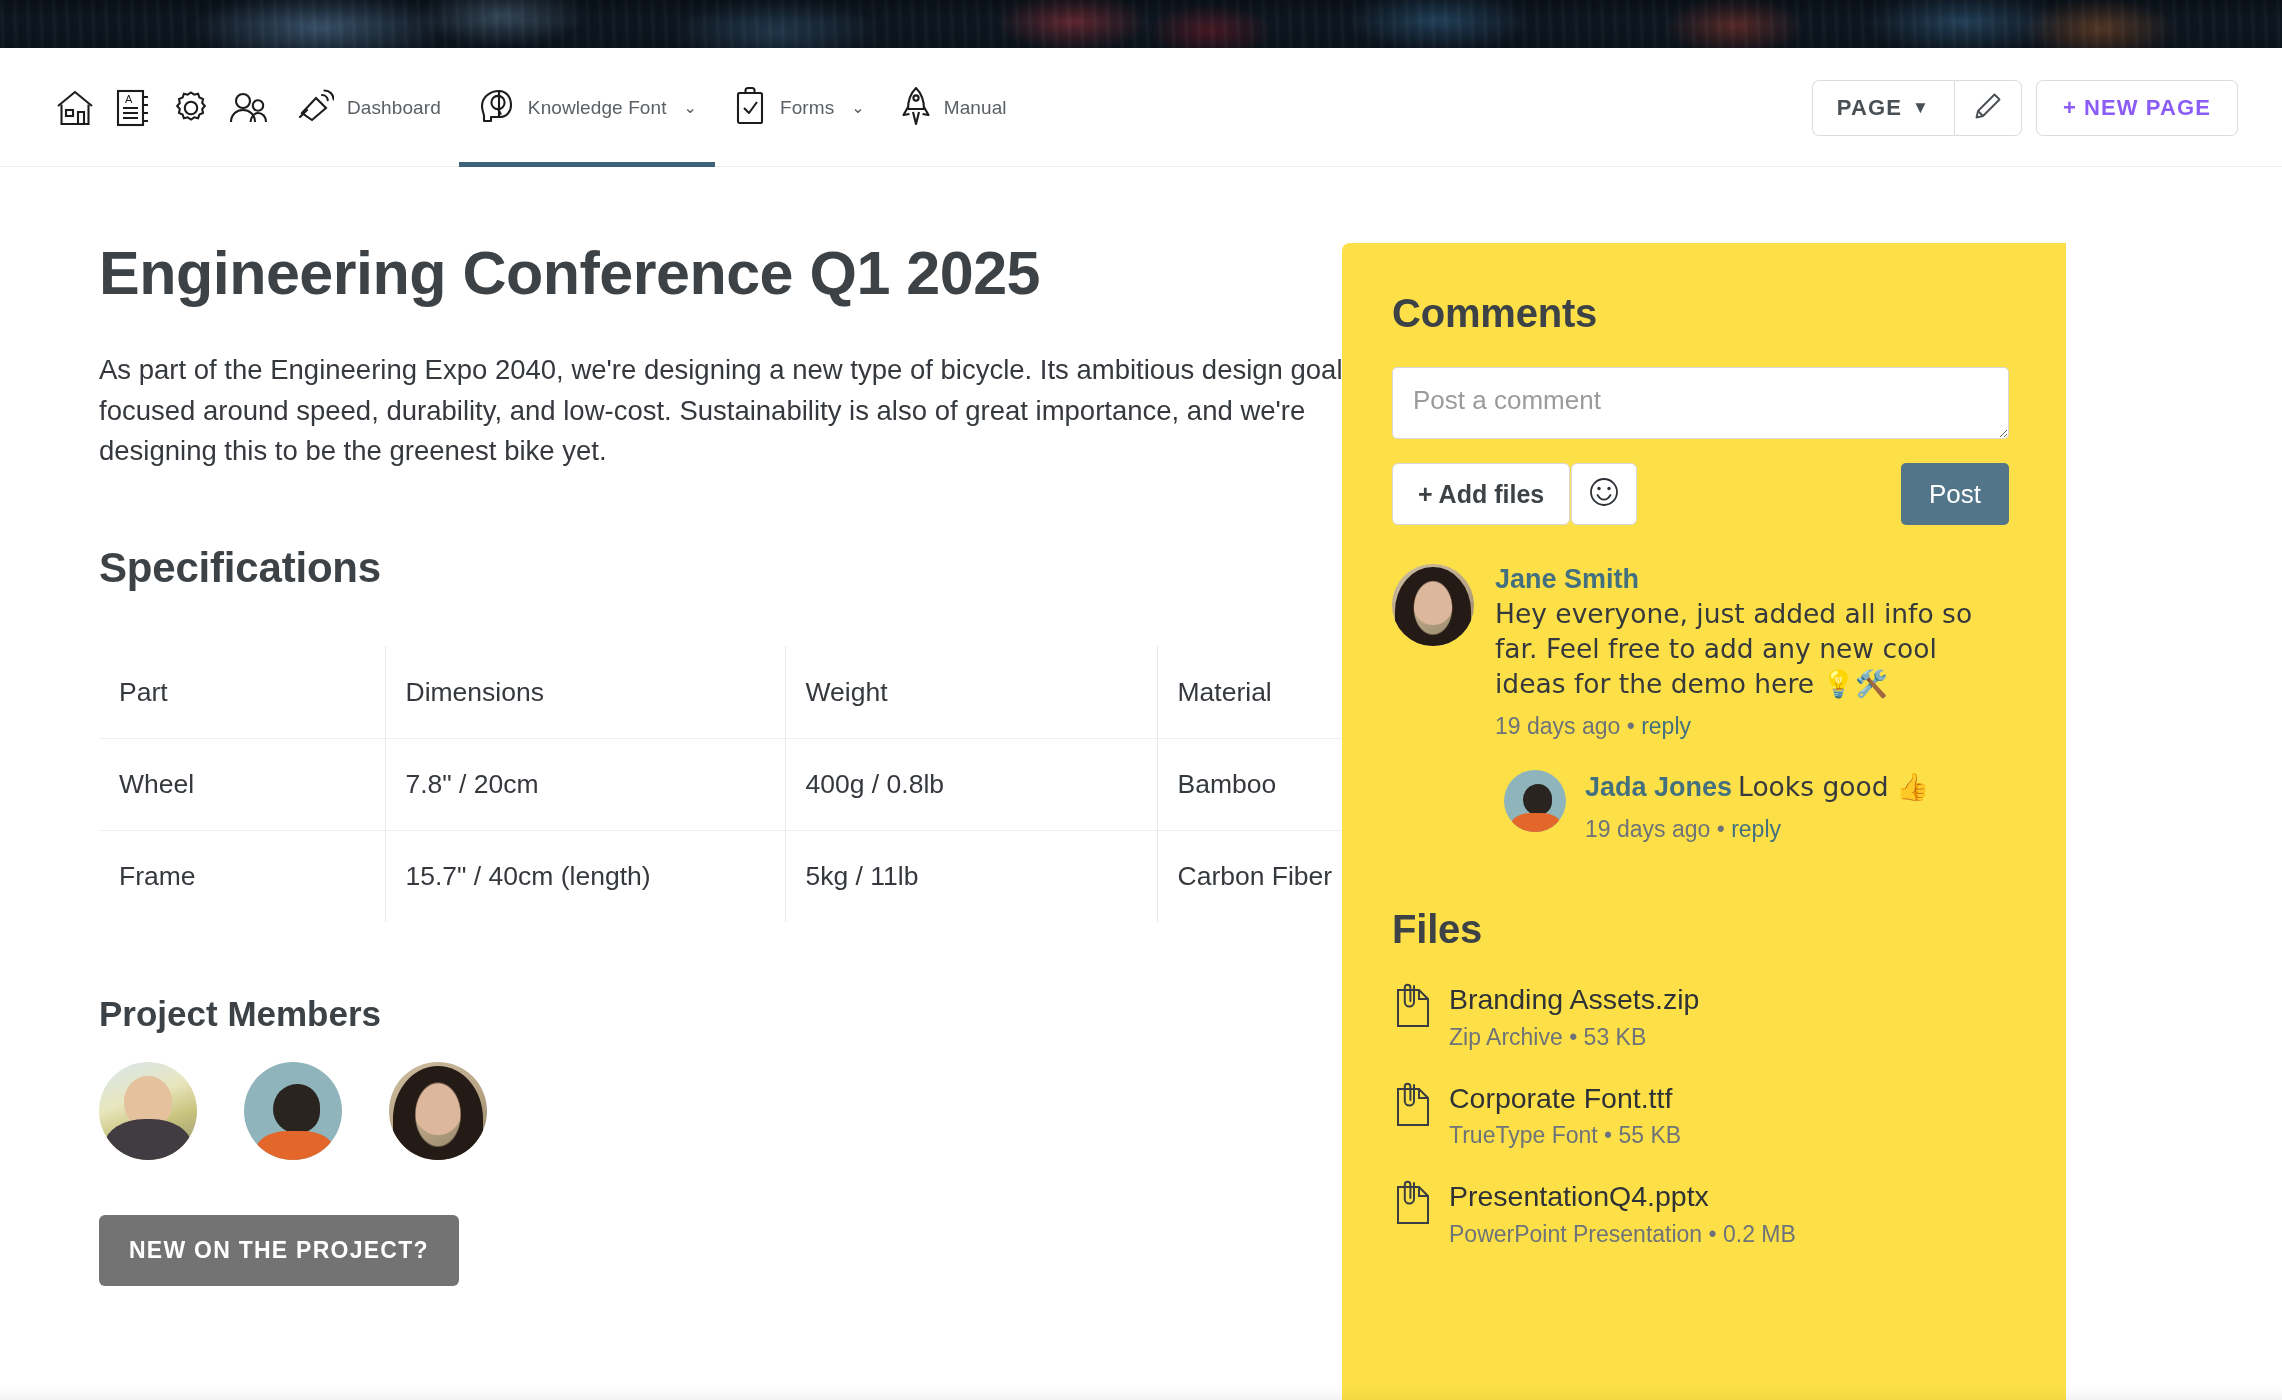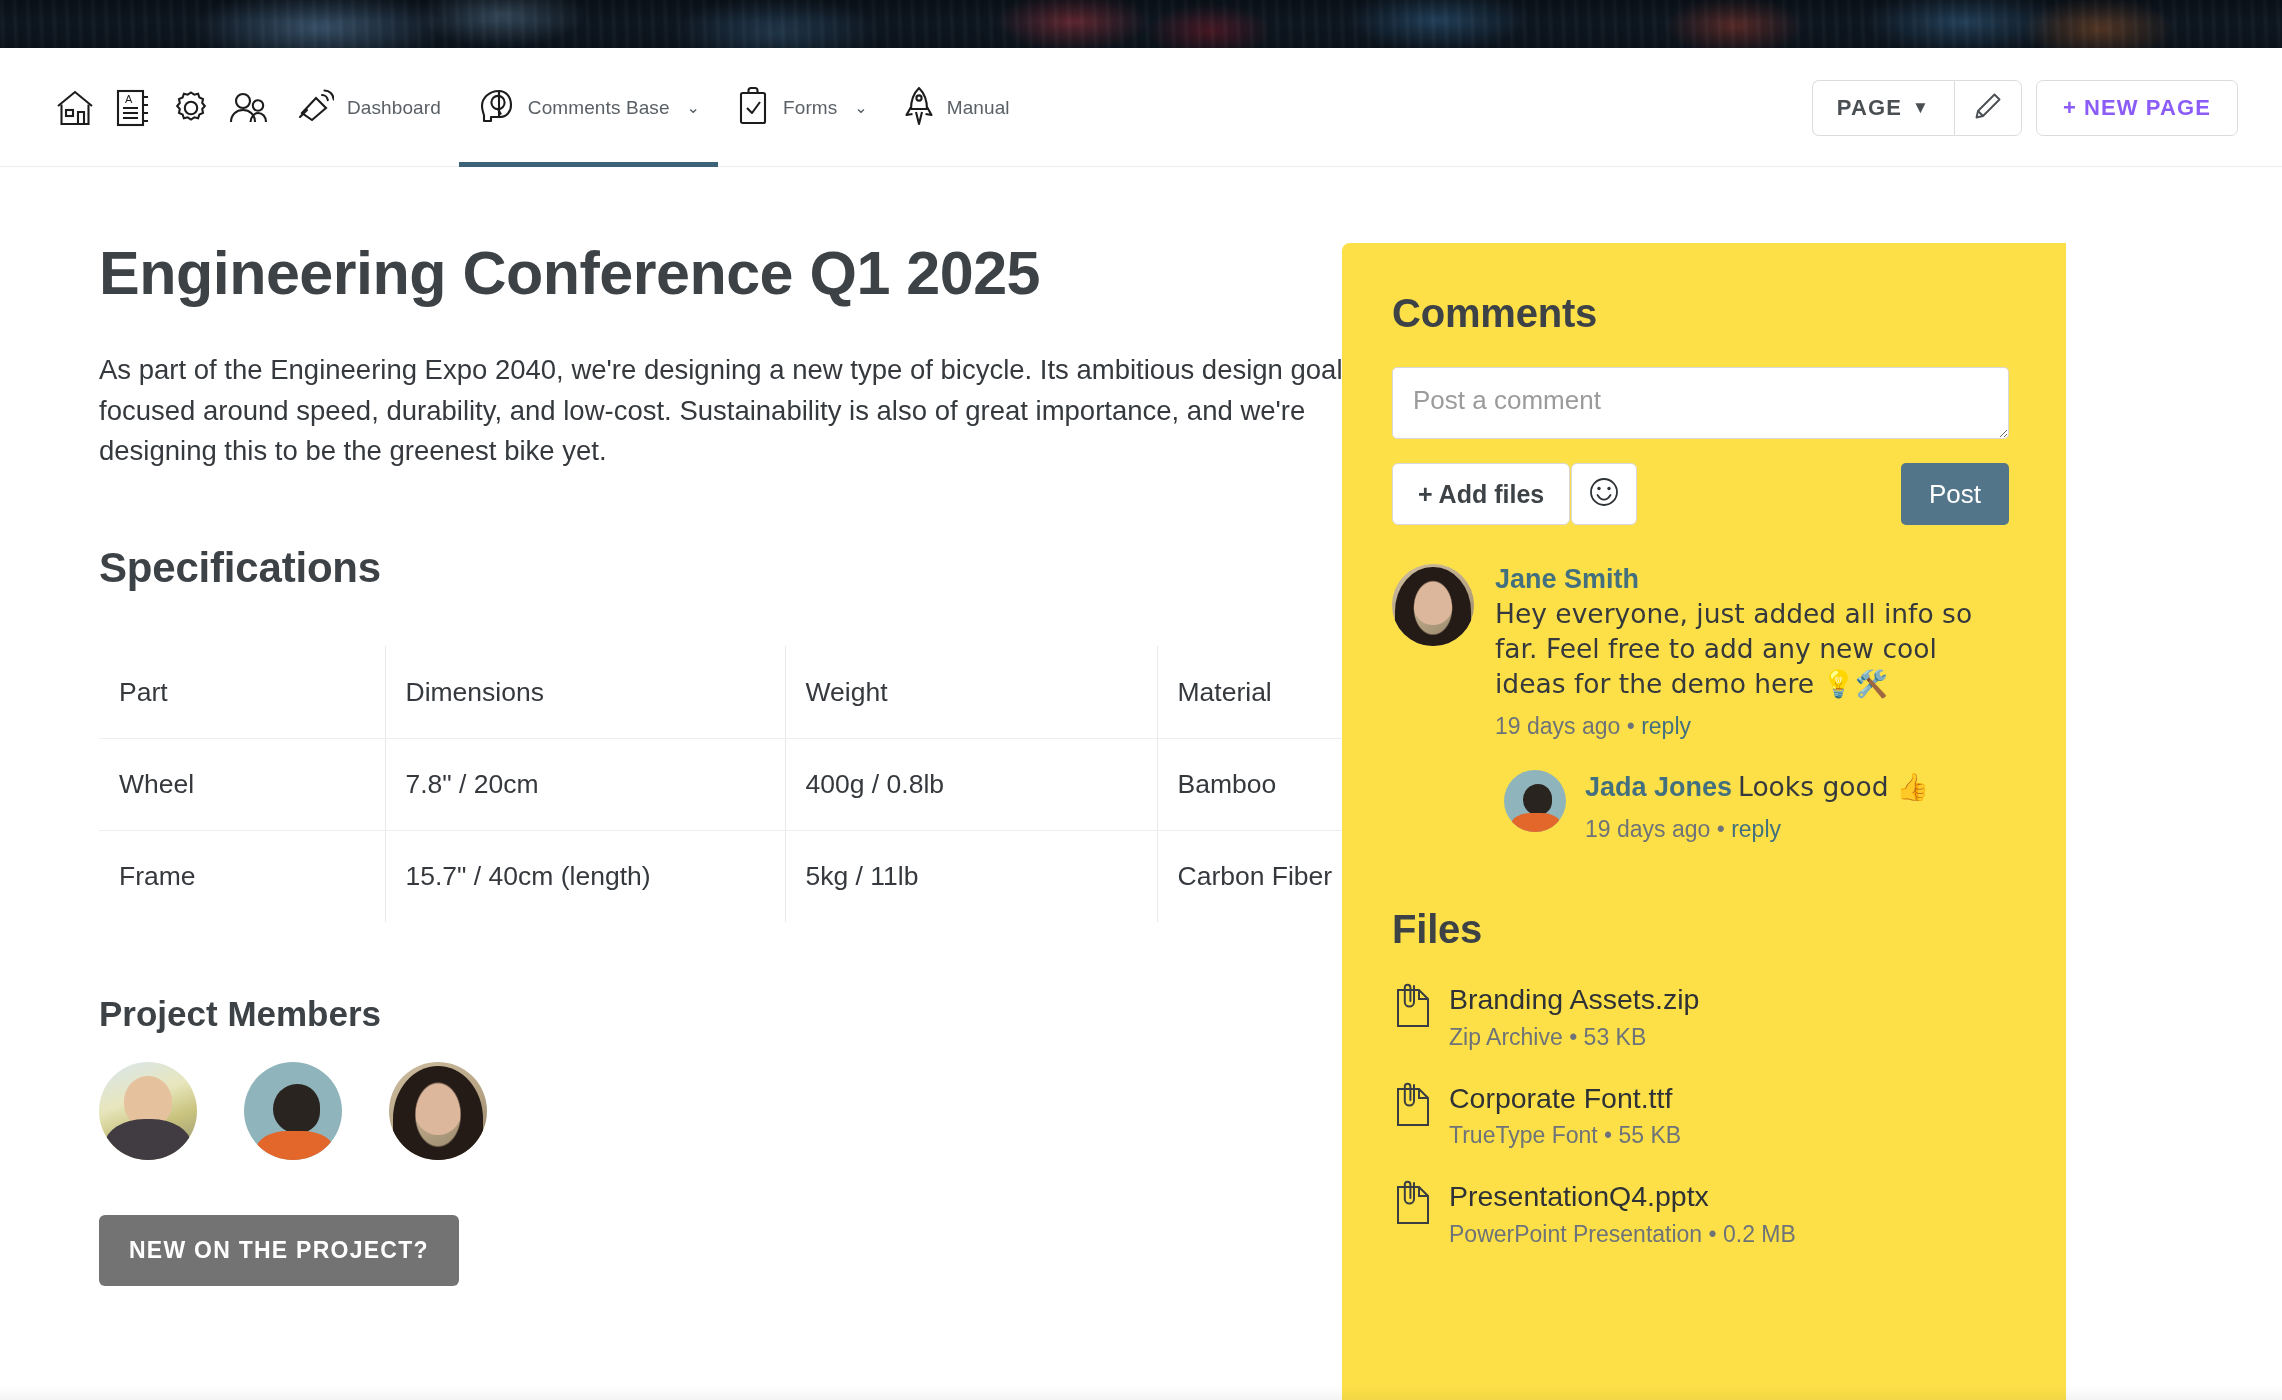--- a/index.html
+++ b/index.html
@@ -362,21 +362,21 @@
 
     <div class="nav-item active">
       <span>
         <svg width="38" height="40" viewBox="0 0 38 40" fill="none" stroke="#1c1c1c" stroke-width="2.1" stroke-linejoin="round">
           <path d="M22 5 C12 5 5 12 5 20 C5 25 7 27.5 7 30 L7 35 L14 35 L14 31 L22 31"></path>
           <path d="M22 31 C30 31 34 25.5 34 19 C34 11.5 29.5 5 22 5 Z"></path>
           <circle cx="21" cy="16.5" r="6.6"></circle>
           <path d="M21 23 L24 28.5"></path>
         </svg>
       </span>
-      <span class="nav-label">Comments Base</span>
+      <span class="nav-label">Knowledge Font</span>
       <span class="caret">⌄</span>
     </div>
 
     <div class="nav-item">
       <span>
         <svg width="34" height="40" viewBox="0 0 34 40" fill="none" stroke="#1c1c1c" stroke-width="2.1" stroke-linejoin="round">
           <rect x="5" y="7" width="24" height="30" rx="1.6"></rect>
           <path d="M12.5 7 V4.5 c0 -1.4 1.1 -2.5 2.5 -2.5 h4 c1.4 0 2.5 1.1 2.5 2.5 V7"></path>
           <path d="M11 22 L16 27 L24 16"></path>
         </svg>

